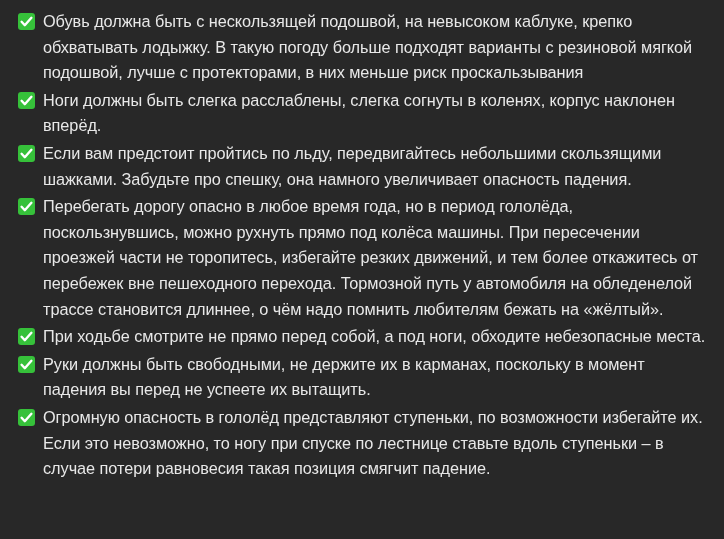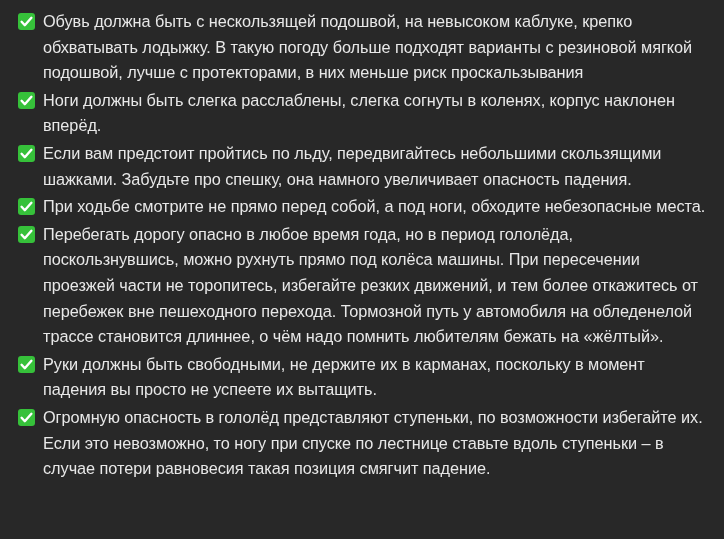--- a/index.html
+++ b/index.html
@@ -80,37 +80,37 @@
           </svg>
       </span>
       <span>Если вам предстоит пройтись по льду, передвигайтесь небольшими скользящими шажками. Забудьте про спешку, она намного увеличивает опасность падения.</span>
     </li>
     <li class="tip-item">
       <span class="check-icon">
         <svg viewBox="0 0 17 17" xmlns="http://www.w3.org/2000/svg">
             <path d="M3.6 8.8 L6.8 12.2 L13.4 4.8" fill="none" stroke="#ffffff" stroke-width="2.4" stroke-linecap="round" stroke-linejoin="round"></path>
           </svg>
       </span>
+      <span>Перебегать дорогу опасно в любое время года, но в период гололёда, поскользнувшись, можно рухнуть прямо под колёса машины. При пересечении проезжей части не торопитесь, избегайте резких движений, и тем более откажитесь от перебежек вне пешеходного перехода. Тормозной путь у автомобиля на обледенелой трассе становится длиннее, о чём надо помнить любителям бежать на «жёлтый».</span>
+    </li>
+    <li class="tip-item">
+      <span class="check-icon">
+        <svg viewBox="0 0 17 17" xmlns="http://www.w3.org/2000/svg">
+            <path d="M3.6 8.8 L6.8 12.2 L13.4 4.8" fill="none" stroke="#ffffff" stroke-width="2.4" stroke-linecap="round" stroke-linejoin="round"></path>
+          </svg>
+      </span>
       <span>При ходьбе смотрите не прямо перед собой, а под ноги, обходите небезопасные места.</span>
     </li>
     <li class="tip-item">
       <span class="check-icon">
         <svg viewBox="0 0 17 17" xmlns="http://www.w3.org/2000/svg">
             <path d="M3.6 8.8 L6.8 12.2 L13.4 4.8" fill="none" stroke="#ffffff" stroke-width="2.4" stroke-linecap="round" stroke-linejoin="round"></path>
           </svg>
       </span>
-      <span>Перебегать дорогу опасно в любое время года, но в период гололёда, поскользнувшись, можно рухнуть прямо под колёса машины. При пересечении проезжей части не торопитесь, избегайте резких движений, и тем более откажитесь от перебежек вне пешеходного перехода. Тормозной путь у автомобиля на обледенелой трассе становится длиннее, о чём надо помнить любителям бежать на «жёлтый».</span>
-    </li>
-    <li class="tip-item">
-      <span class="check-icon">
-        <svg viewBox="0 0 17 17" xmlns="http://www.w3.org/2000/svg">
-            <path d="M3.6 8.8 L6.8 12.2 L13.4 4.8" fill="none" stroke="#ffffff" stroke-width="2.4" stroke-linecap="round" stroke-linejoin="round"></path>
-          </svg>
-      </span>
-      <span>Руки должны быть свободными, не держите их в карманах, поскольку в момент падения вы просто не успеете их вытащить.</span>
+      <span>Руки должны быть свободными, не держите их в карманах, поскольку в момент падения вы перед не успеете их вытащить.</span>
     </li>
     <li class="tip-item">
       <span class="check-icon">
         <svg viewBox="0 0 17 17" xmlns="http://www.w3.org/2000/svg">
             <path d="M3.6 8.8 L6.8 12.2 L13.4 4.8" fill="none" stroke="#ffffff" stroke-width="2.4" stroke-linecap="round" stroke-linejoin="round"></path>
           </svg>
       </span>
       <span>Огромную опасность в гололёд представляют ступеньки, по возможности избегайте их. Если это невозможно, то ногу при спуске по лестнице ставьте вдоль ступеньки – в случае потери равновесия такая позиция смягчит падение.</span>
     </li>
   </ul>

